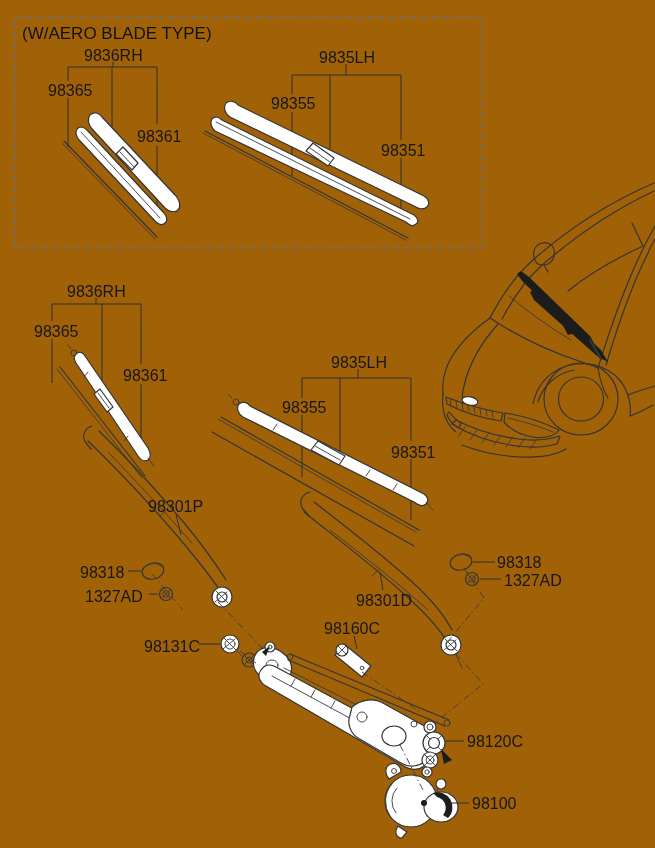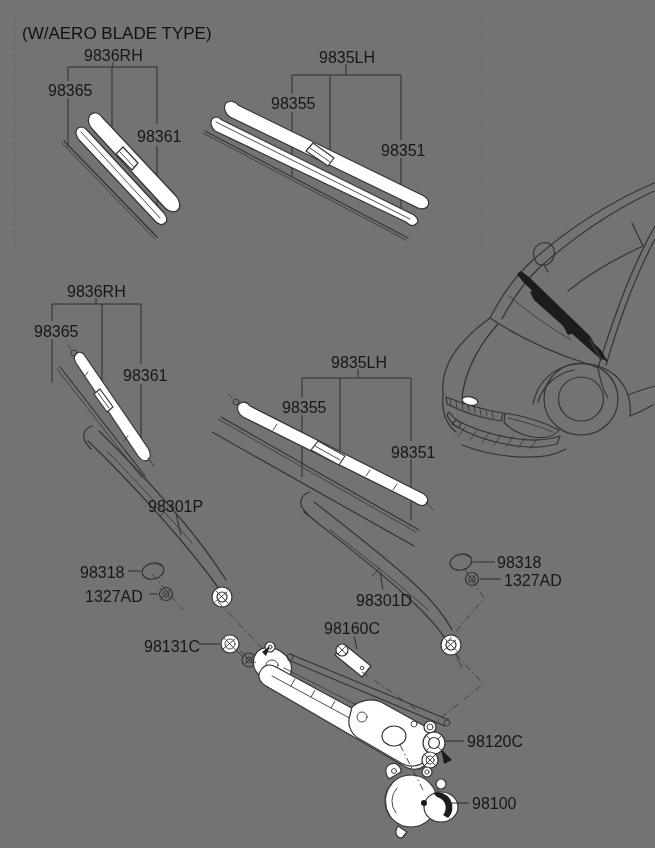--- a/index.html
+++ b/index.html
@@ -1,16 +1,16 @@
 <!DOCTYPE html>
 <html><head>
 <meta charset="utf-8">
 <style>
   html,body{margin:0;padding:0;background:#ffffff;}
-  .stage{position:relative;width:655px;height:848px;background:#737373;overflow:hidden;}
+  .stage{position:relative;width:655px;height:848px;background:#a16207;overflow:hidden;}
   svg{display:block;}
   .lbl{font-family:"Liberation Sans",sans-serif;font-size:16px;fill:#171717;}
   .title{font-family:"Liberation Sans",sans-serif;font-size:17px;fill:#111;}
   .ln{stroke:#343434;fill:none;stroke-width:1.2;stroke-linecap:round;stroke-linejoin:round;}
   .thin{stroke:#3a3a3a;fill:none;stroke-width:0.9;stroke-linecap:round;}
   .call{stroke:#2f2f2f;fill:none;stroke-width:1;}
   .dd{stroke:#3a3a3a;fill:none;stroke-width:0.9;stroke-dasharray:7 3 1.5 3;}
   .wfill{fill:#ffffff;stroke:#343434;stroke-width:1.2;stroke-linejoin:round;}
   .dark{fill:#1c1c1c;stroke:none;}
 </style>

